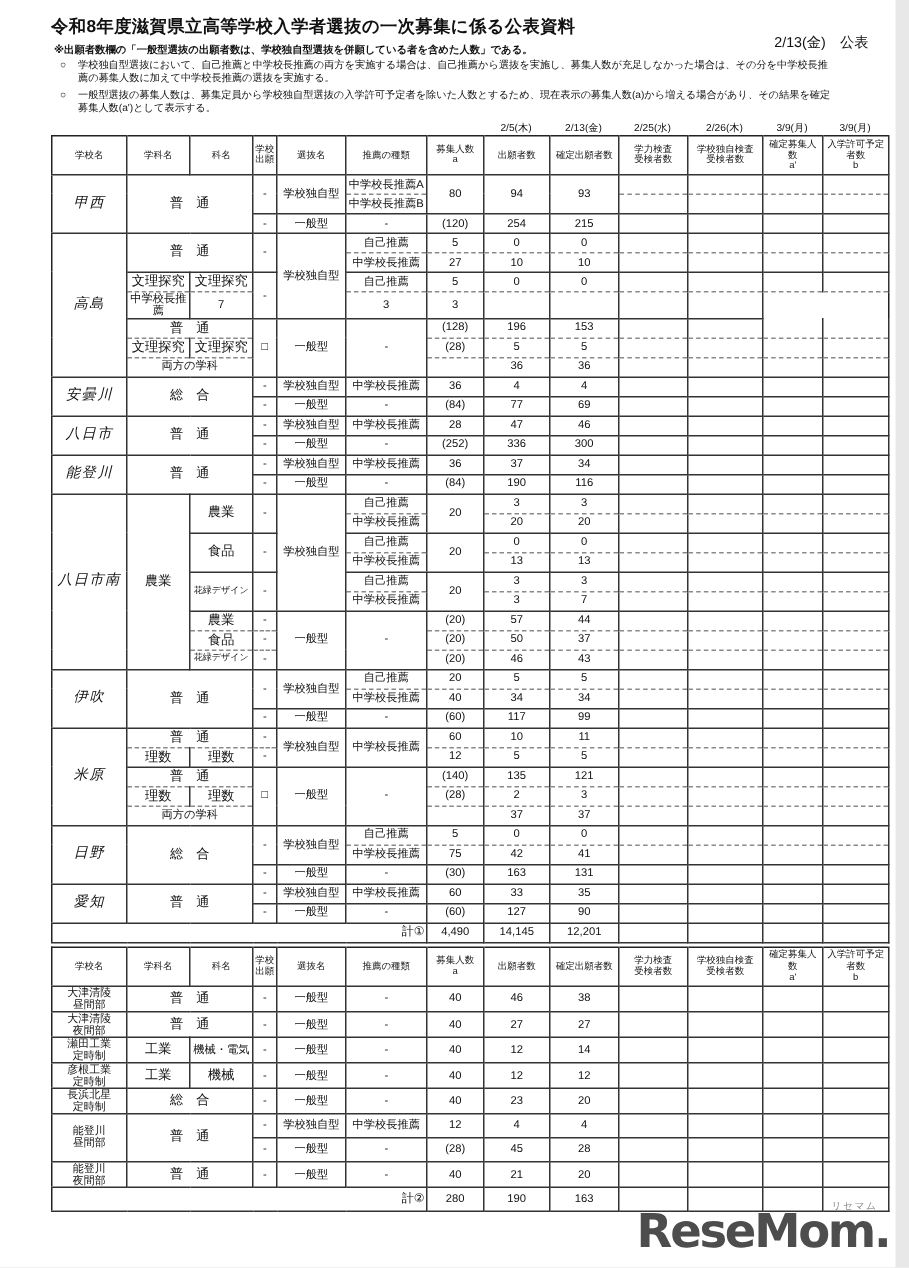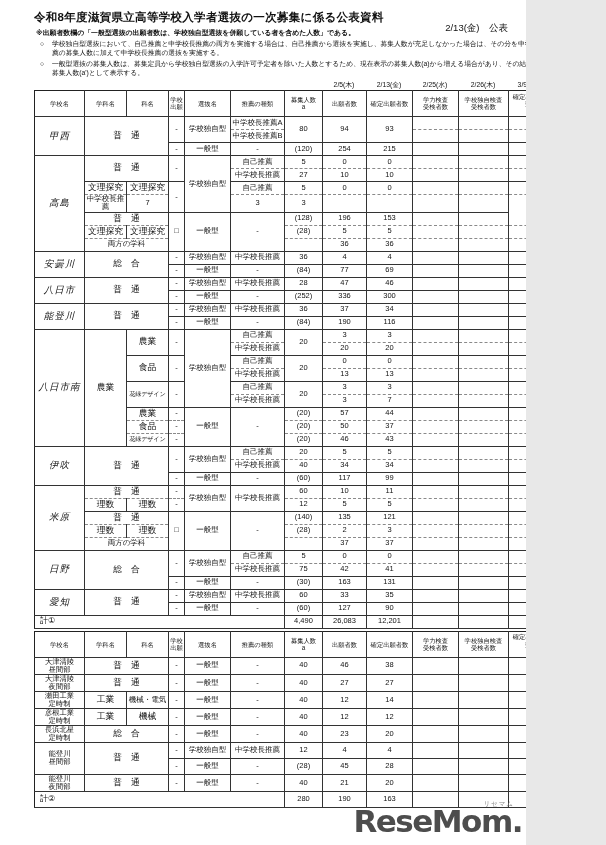--- a/index.html
+++ b/index.html
@@ -1,36 +1,36 @@
 <!DOCTYPE html>
 <html><head>
 <meta charset="utf-8">
 <style>
   html,body{margin:0;padding:0;background:#e8e8e8;}
-  .page{position:relative;width:526px;height:845px;background:#ffffff;overflow:hidden;
+  .page{position:relative;width:597px;height:845px;background:#ffffff;overflow:hidden;
         font-family:"Liberation Sans","DejaVu Sans",sans-serif;color:#111;}
   .title{padding-top:10px;margin-left:34px;font-size:11.5px;font-weight:bold;letter-spacing:.3px;}
   .pub{position:absolute;top:22px;right:18px;font-size:9.5px;}
   .note{margin:3px 0 0 36px;font-size:6.9px;font-weight:bold;}
   .bullet{margin:2px 0 0 40px;width:516px;font-size:6.8px;line-height:1.32;display:flex;}
   .bullet .bm{width:12px;flex:none;}
   .seclabel{margin:5px 0 0 34px;font-size:7.5px;}
   .dates{margin:2px 0 0 34px;width:558px;display:flex;font-size:6.8px;}
   .dates span{display:inline-block;text-align:center;}
   table{border-collapse:collapse;table-layout:fixed;width:558px;margin-left:34px;
         border:1px solid #222;empty-cells:show;}
   td{border-right:1px solid #333;border-bottom:1px solid #333;border-top:none;border-left:none;
      padding:0 1px;text-align:center;vertical-align:middle;font-size:7.5px;line-height:1.12;
      height:12px;white-space:pre-line;overflow:hidden;}
   td.hd{font-size:6.3px;height:25px;line-height:1.15;}
   td.sch{font-size:9.5px;letter-spacing:1px;font-style:italic;}
   td.sch2{font-size:7.3px;line-height:1.1;letter-spacing:0;}
   td.dep{font-size:8.8px;}
   td.xs{font-size:6px;}
-  td.lt{text-align:left;padding-left:5px;font-size:8px;}
+  td.lt{text-align:right;padding-left:5px;font-size:8px;}
   td.db{border-bottom:1px dashed #8a8a8a;}
   .pt td{height:15px;}
   .pt td.hd{height:25px;}
   .pt td.lt,.pt td.sm{height:12px;}
   .pt-label{margin-top:16px;}
   .pt-table{margin-top:2px;}
   .logo{position:absolute;right:4px;bottom:6px;margin-left:36px;}
   .logo .ltext{font-family:"DejaVu Sans","Liberation Sans",sans-serif;font-size:31px;
                font-weight:800;color:#4d4d4d;letter-spacing:-1.5px;}
   .logo .furi{position:absolute;top:-3px;right:8px;font-size:6.5px;color:#888;letter-spacing:1px;}
@@ -549,21 +549,21 @@
           <td>127</td>
           <td>90</td>
           <td></td>
           <td></td>
           <td></td>
           <td></td>
         </tr>
         <tr>
           <td colspan="6" class="lt">計①</td>
           <td>4,490</td>
-          <td>26,083</td>
+          <td>14,145</td>
           <td>12,201</td>
           <td></td>
           <td></td>
           <td></td>
           <td></td>
         </tr>
       </tbody>
   </table>
 
 

